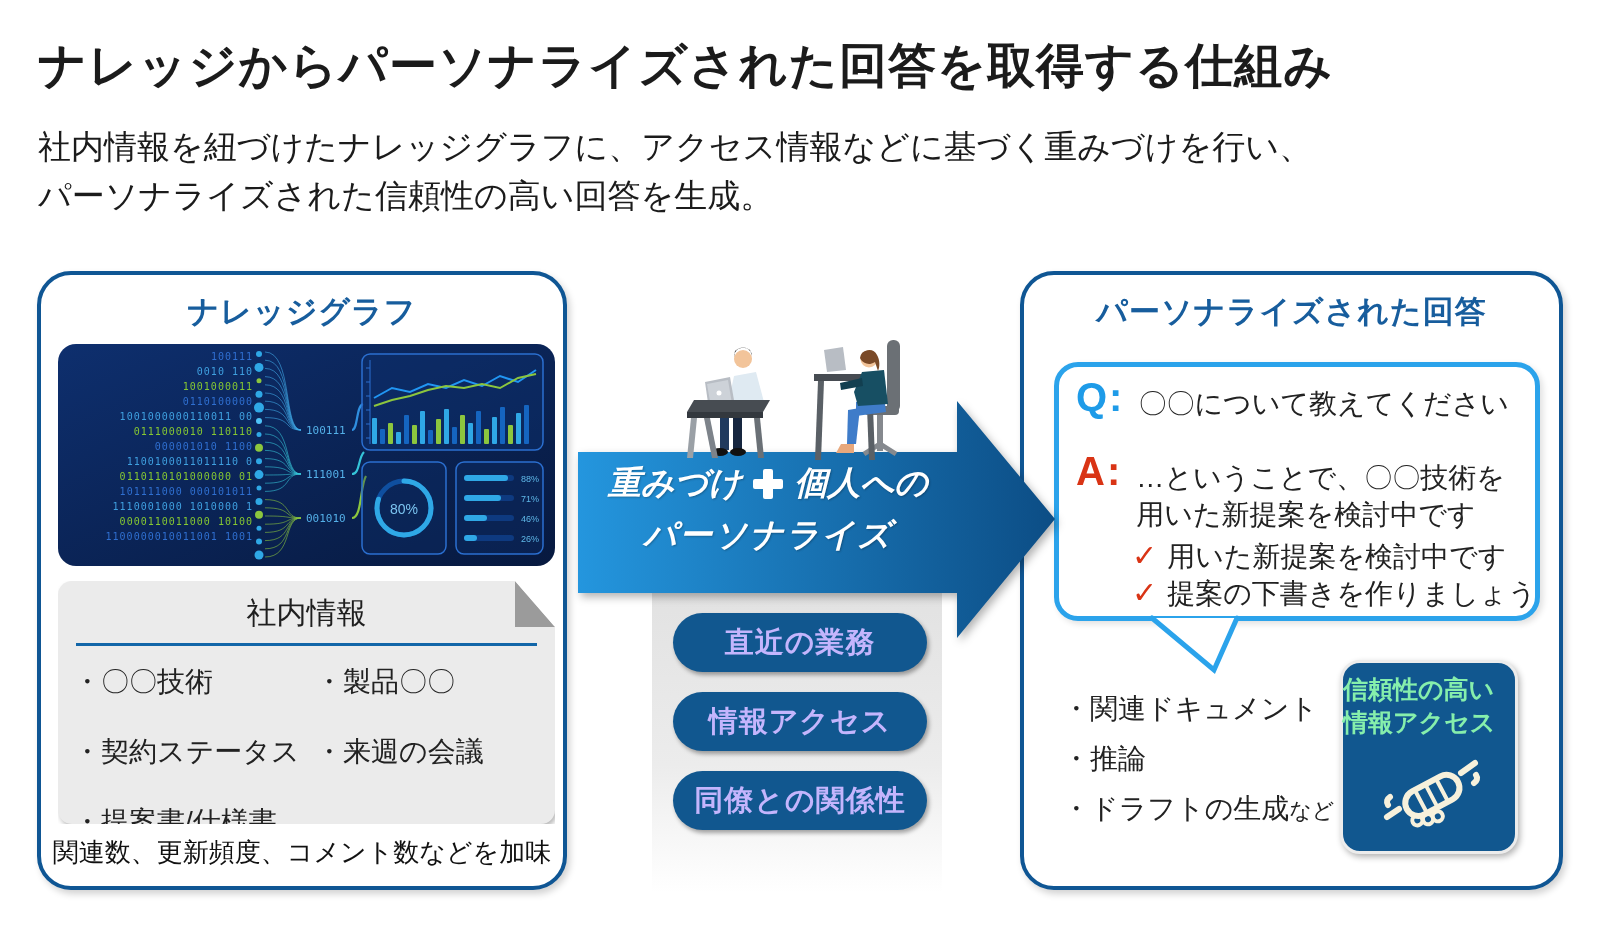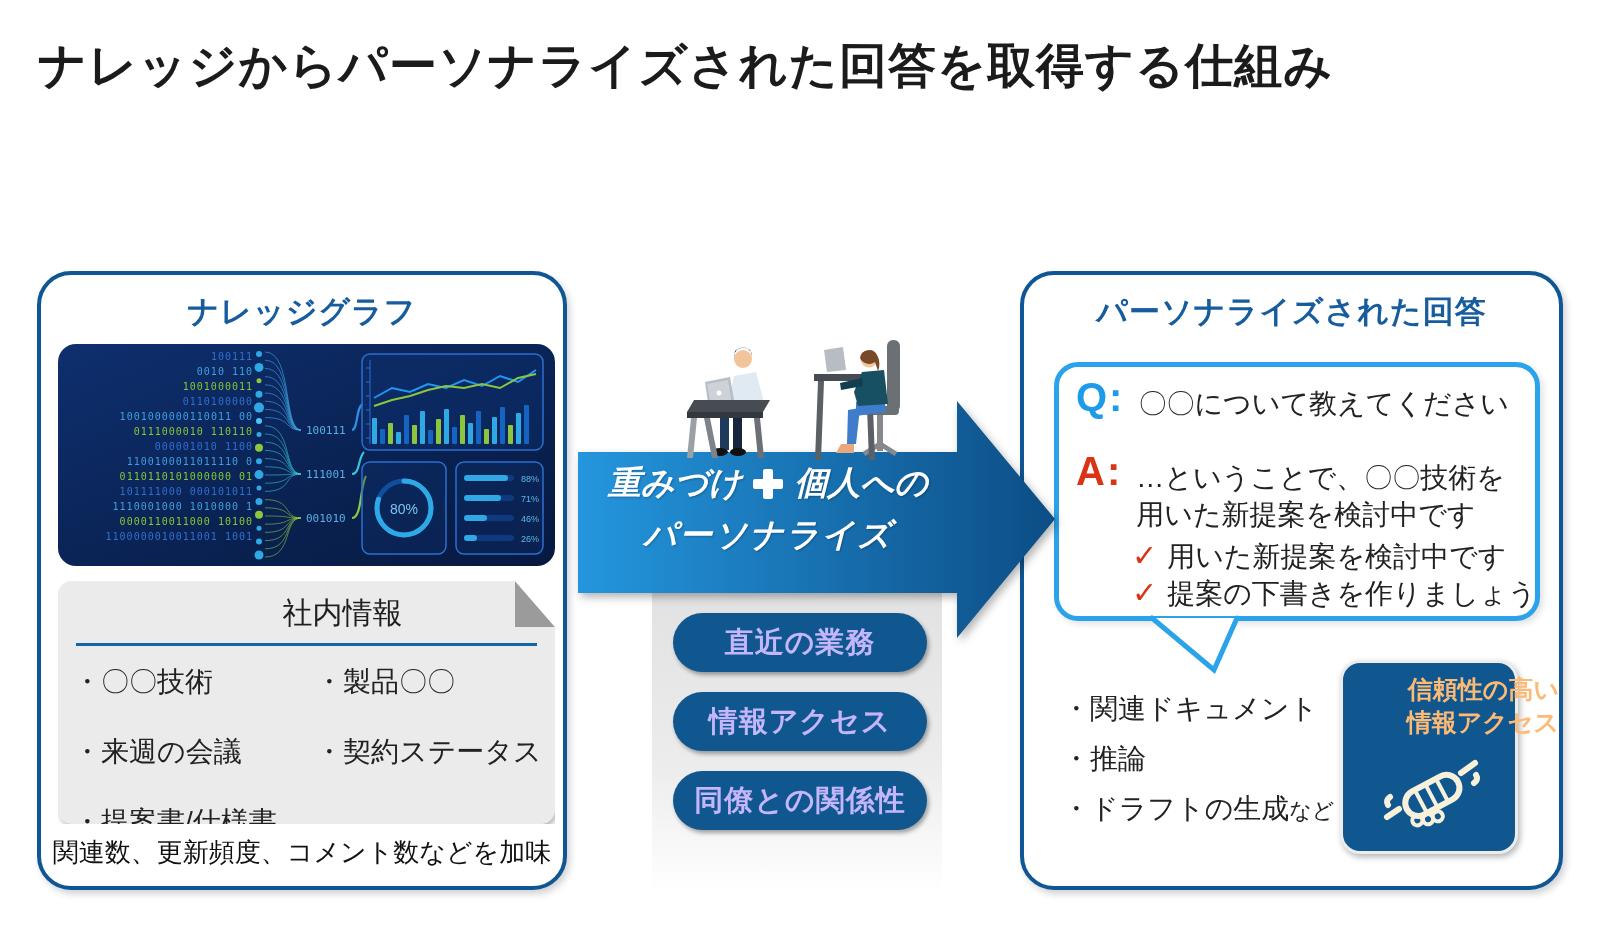--- a/index.html
+++ b/index.html
@@ -15,21 +15,21 @@
   .panel-left{left:37px;top:271px;width:530px;height:619px;}
   .panel-right{left:1020px;top:271px;width:543px;height:619px;}
   .panel-header{left:0;top:16px;width:100%;text-align:center;font-size:31px;font-weight:bold;color:#175d9d;letter-spacing:1px;}
 
   .kg-svg{left:17px;top:69px;width:497px;height:222px;}
 
   .doc-box{left:17px;top:306px;width:497px;height:243px;background:#ebebeb;border-radius:14px;
            box-shadow:2px 3px 5px rgba(0,0,0,0.28);
            clip-path:polygon(0 0, 457px 0, 497px 46px, 497px 100%, 0 100%);}
   .doc-fold{right:0;top:0;width:40px;height:46px;background:#9b9b9b;clip-path:polygon(0 0,100% 100%,0 100%);}
-  .doc-title{left:0;top:12px;width:100%;text-align:center;font-size:30px;color:#1f1f1f;padding-left:36px;}
+  .doc-title{left:0;top:12px;width:100%;text-align:center;font-size:30px;color:#1f1f1f;}
   .doc-rule{left:18px;top:62px;width:461px;height:3px;background:#1266a8;}
   .doc-grid{left:15px;top:82px;width:470px;display:grid;grid-template-columns:242px auto;row-gap:32px;
             font-size:28px;color:#222;}
   .doc-note{left:0;top:560px;width:100%;text-align:center;font-size:26px;color:#111;}
 
   .arrow-svg{left:578px;top:395px;width:478px;height:250px;z-index:3;filter:drop-shadow(3px 4px 4px rgba(0,0,0,0.30));}
   .arrow-label{left:590px;top:461px;width:356px;z-index:4;color:#fff;font-weight:bold;font-size:33px;text-align:center;
                text-shadow:1px 1px 2px rgba(0,0,0,0.25);font-style:italic;}
   .arrow-line1{display:flex;align-items:center;justify-content:center;}
   .arrow-line2{margin-top:7px;letter-spacing:2px;}
@@ -56,29 +56,31 @@
   .a-label{font-size:40px;font-weight:bold;color:#d93415;letter-spacing:2px;}
   .qa-text{font-size:28px;color:#222;margin-left:14px;padding-top:10px;line-height:37px;white-space:pre-line;}
   .check-list{left:108px;top:264px;z-index:4;}
   .check-row{display:flex;align-items:flex-start;height:37px;}
   .check-mark{color:#d93415;font-size:30px;font-weight:bold;margin-right:10px;line-height:34px;}
   .check-text{font-size:28px;color:#222;line-height:35px;}
   .output-list{left:38px;top:410px;font-size:28px;color:#222;line-height:48px;z-index:2;}
   .output-suffix{font-size:22px;}
   .trust-box{left:316px;top:385px;width:178px;height:194px;box-sizing:border-box;background:#11578f;border-radius:20px;
              border:3px solid #ececec;box-shadow:2px 3px 6px rgba(0,0,0,0.30);z-index:2;}
-  .trust-text{left:0;top:10px;width:100%;text-align:right;color:#fdba74;font-size:25px;font-weight:bold;line-height:33px;padding-left:44px;}
+  .trust-text{left:0;top:10px;width:100%;text-align:left;color:#86efac;font-size:25px;font-weight:bold;line-height:33px;}
   .trust-icon{left:36px;top:82px;width:104px;height:100px;}
 </style>
 </head>
 <body>
 
 <div id="stage">
 
   <div class="abs main-title">ナレッジからパーソナライズされた回答を取得する仕組み</div>
+  <div class="abs subtitle">社内情報を紐づけたナレッジグラフに、アクセス情報などに基づく重みづけを行い、
+パーソナライズされた信頼性の高い回答を生成。</div>
 
   <div class="abs panel panel-left">
     <div class="abs panel-header">ナレッジグラフ</div>
 
     <svg class="abs kg-svg" viewBox="0 0 497 222">
       <defs>
         <linearGradient id="kgbg" x1="0" y1="0" x2="1" y2="1">
           <stop offset="0" stop-color="#0e2f6e"></stop>
             <stop offset="1" stop-color="#07193f"></stop>
         </linearGradient>
@@ -208,22 +210,22 @@
       </g>
     </svg>
 
     <div class="abs doc-box">
       <div class="abs doc-fold"></div>
       <div class="abs doc-title">社内情報</div>
       <div class="abs doc-rule"></div>
       <div class="abs doc-grid">
         <div>・〇〇技術</div>
         <div>・製品〇〇</div>
+        <div>・契約ステータス</div>
         <div>・来週の会議</div>
-        <div>・契約ステータス</div>
         <div>・提案書/仕様書</div>
       </div>
     </div>
     <div class="abs doc-note">関連数、更新頻度、コメント数などを加味</div>
   </div>
 
   <div class="abs fade-panel"></div>
 
   <svg class="abs arrow-svg" viewBox="0 0 478 250">
     <defs>

